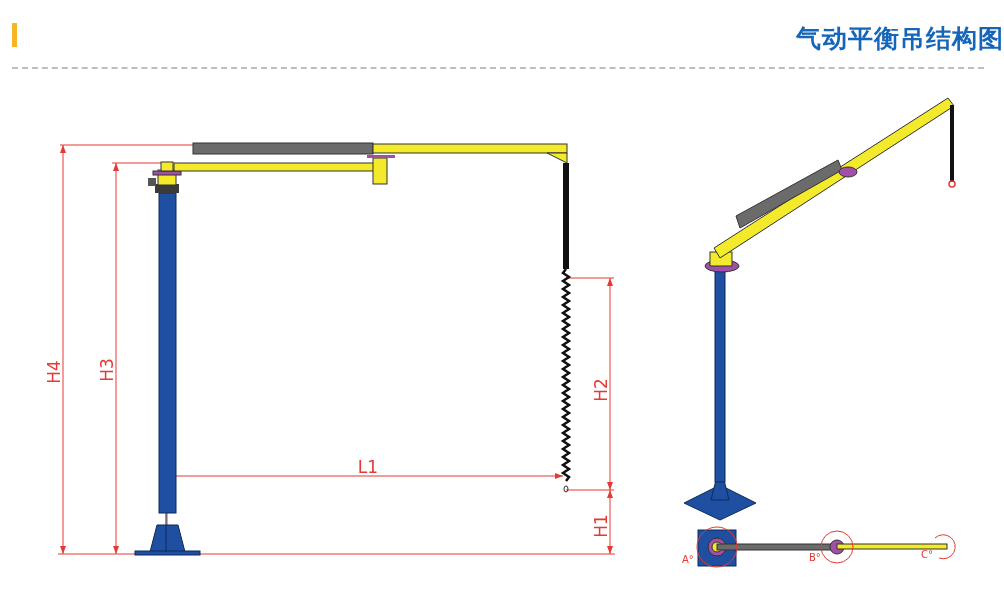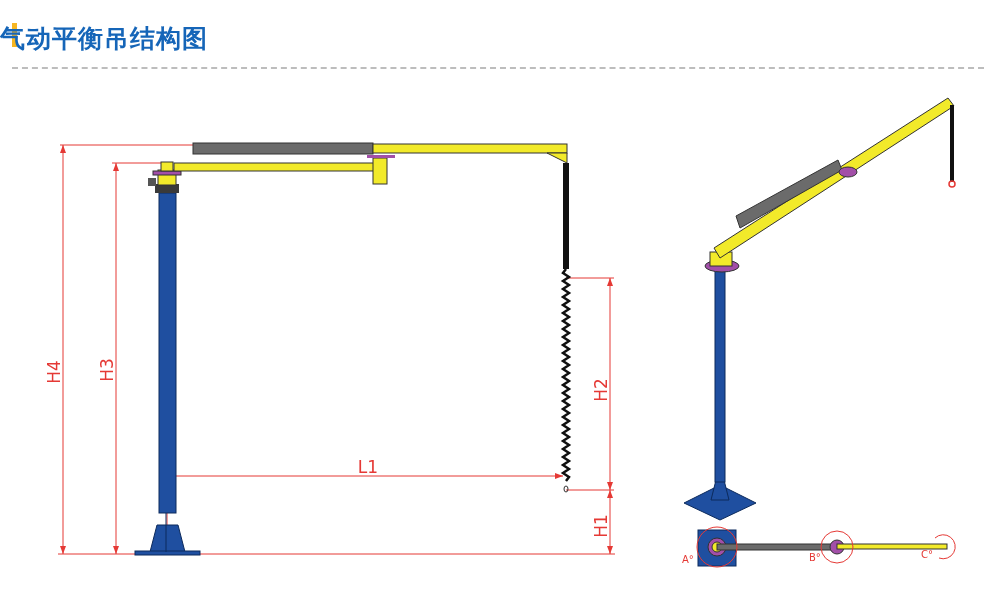--- a/index.html
+++ b/index.html
@@ -1,18 +1,18 @@
 <!DOCTYPE html>
 <html><head>
 <meta charset="utf-8">
 <style>
   html,body{margin:0;padding:0;background:#fff;}
   body{width:1004px;height:605px;position:relative;overflow:hidden;font-family:"DejaVu Sans",sans-serif;}
   .accent-bar{position:absolute;left:12px;top:23px;width:5px;height:24px;background:#f6b623;}
-  .title{position:absolute;left:0;width:1004px;top:22px;text-align:left;font-size:25px;font-weight:bold;color:#1565b8;letter-spacing:1px;}
+  .title{position:absolute;left:0;width:1004px;top:22px;text-align:right;font-size:25px;font-weight:bold;color:#1565b8;letter-spacing:1px;}
   .divider{position:absolute;left:12px;right:20px;top:67px;border-top:2px dashed #bdbdbd;}
   svg{position:absolute;left:0;top:0;}
   .dimtxt{font-family:"DejaVu Sans",sans-serif;font-size:17px;fill:#e53935;}
   .lbl{font-family:"DejaVu Sans",sans-serif;font-size:10px;fill:#e53935;}
 </style>
 </head>
 <body>
 
 <div class="accent-bar"></div>
 <div class="title">气动平衡吊结构图</div>

